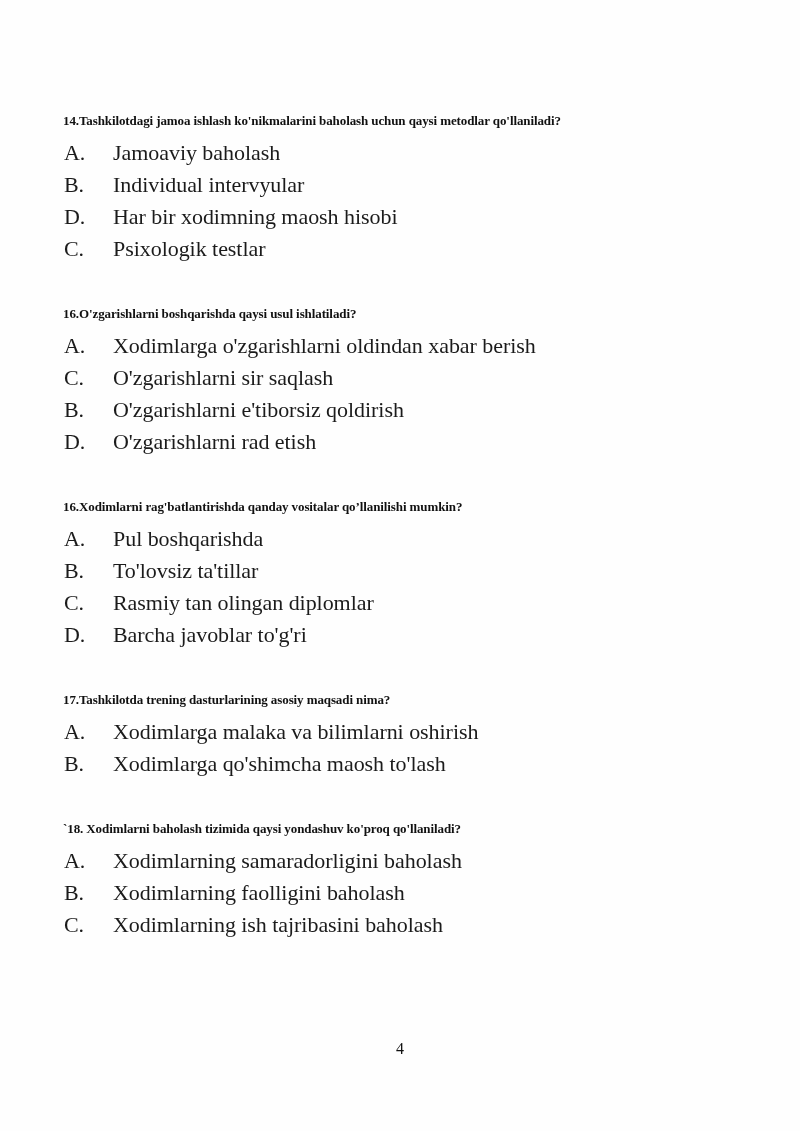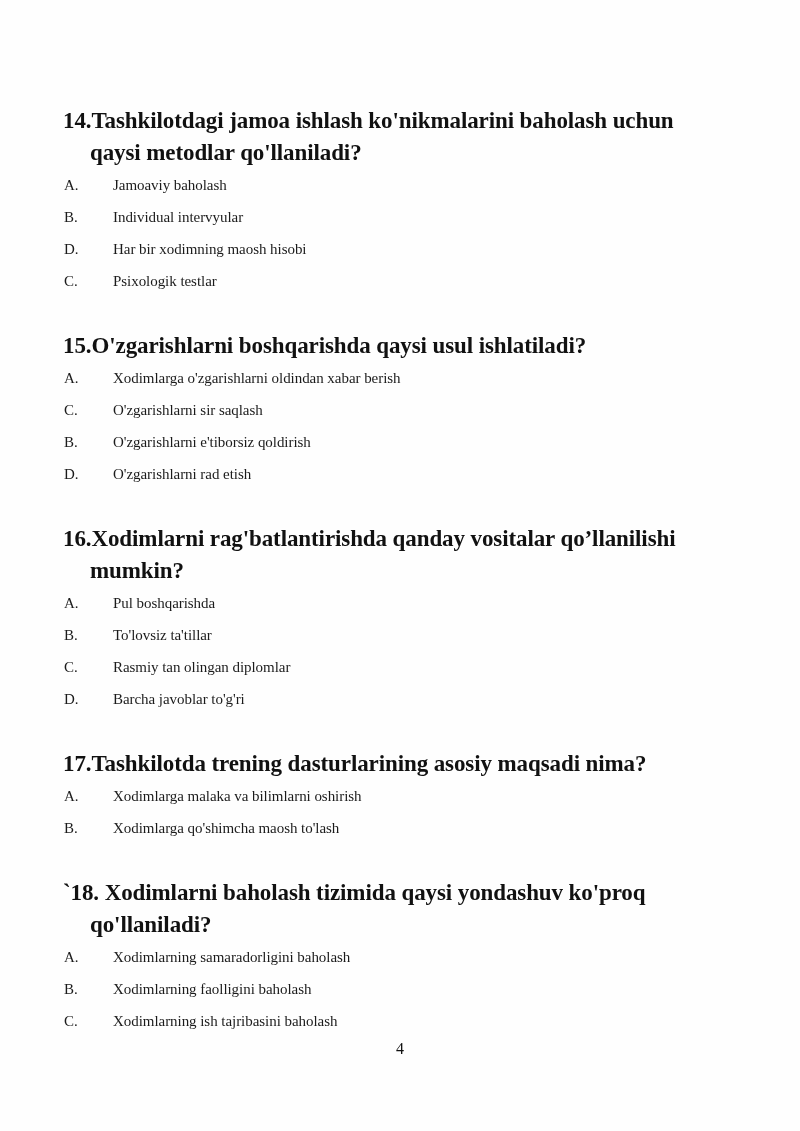--- a/index.html
+++ b/index.html
@@ -31,21 +31,21 @@
     top: 105px;
     width: 645px;
   }
 
   .question-block {
     margin-bottom: 33px;
   }
 
   .question-heading {
     font-weight: bold;
-    font-size: 23px;
+    font-size: 13px;
     line-height: 32px;
     text-indent: 0;
     padding-left: 27px;
     margin-left: -27px;
     letter-spacing: -0.1px;
     color: #111111;
   }
   
   .question-heading {
     padding-left: 0;
@@ -57,21 +57,21 @@
     text-indent: -27px;
   }
 
   .options {
     margin: 0;
     padding: 0;
     list-style: none;
   }
 
   .option {
-    font-size: 15px;
+    font-size: 22px;
     line-height: 32px;
     padding-left: 51px;
     text-indent: -25px;
     color: #1b1b1b;
     letter-spacing: -0.05px;
   }
 
   .opt-letter {
     display: inline-block;
     min-width: 24px;
@@ -100,21 +100,21 @@
       <ul class="options">
         <li class="option"><span class="opt-letter">A.</span><span>Jamoaviy baholash</span></li>
         <li class="option"><span class="opt-letter">B.</span><span>Individual intervyular</span></li>
         <li class="option"><span class="opt-letter">D.</span><span>Har bir xodimning maosh hisobi</span></li>
         <li class="option"><span class="opt-letter">C.</span><span>Psixologik testlar</span></li>
       </ul>
     </div>
 
     <div class="question-block">
       <div class="question-heading">
-          <span class="q-inner">15.O'zgarishlarni boshqarishda qaysi usul ishlatiladi?</span>
+          <span class="q-inner">16.O'zgarishlarni boshqarishda qaysi usul ishlatiladi?</span>
         </div>
       <ul class="options">
         <li class="option"><span class="opt-letter">A.</span><span>Xodimlarga o'zgarishlarni oldindan xabar berish</span></li>
         <li class="option"><span class="opt-letter">C.</span><span>O'zgarishlarni sir saqlash</span></li>
         <li class="option"><span class="opt-letter">B.</span><span>O'zgarishlarni e'tiborsiz qoldirish</span></li>
         <li class="option"><span class="opt-letter">D.</span><span>O'zgarishlarni rad etish</span></li>
       </ul>
     </div>
 
     <div class="question-block">

